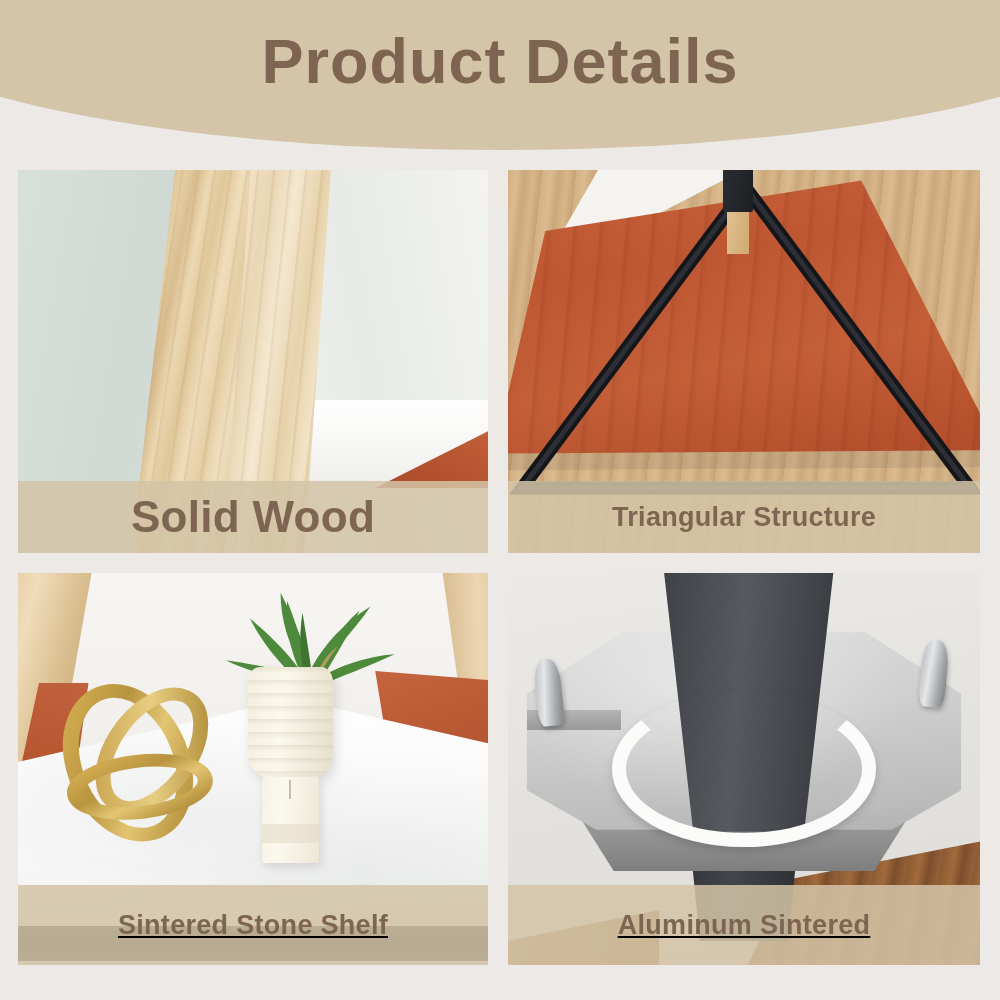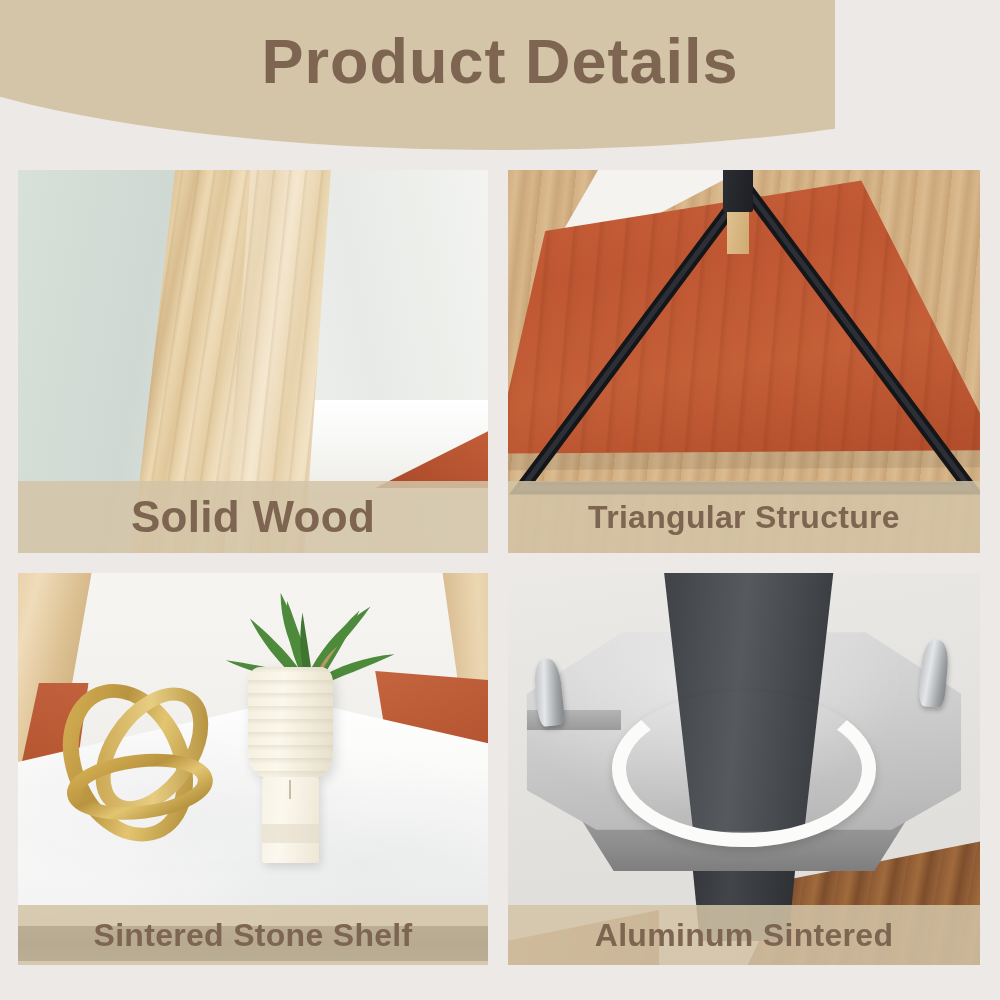--- a/index.html
+++ b/index.html
@@ -10,21 +10,21 @@
     overflow:hidden;
   }
   #page {
     position:relative;
     width:1000px; height:1000px;
     background:#ece9e6;
   }
 
   
   .banner-wrap {
-    position:absolute; left:0; top:0; width:835px; height:175px;
+    position:absolute; left:0; top:0; width:1000px; height:175px;
     overflow:hidden;
   }
   .banner-shape {
     position:absolute;
     left:-160px; top:-300px;
     width:1320px; height:450px;
     background:#d4c5a9;
     border-radius:0 0 50% 50% / 0 0 34% 34%;
   }
   .banner-title {
@@ -57,25 +57,25 @@
   .photo {
     position:absolute; inset:0;
     overflow:hidden;
   }
   .caption-band {
     position:absolute; left:0; right:0; bottom:0;
     height:72px;
     background:rgba(211,196,167,0.86);
     display:flex; align-items:center;
   }
-  .caption-band.tall { height:60px; }
+  .caption-band.tall { height:80px;text-decoration:underline; }
   .caption-text {
     width:100%;
     text-align:center;
-    font-size:32px;
+    font-size:27px;
     font-weight:bold;
     color:#7d6552;
     letter-spacing:0.3px;
     white-space:nowrap;
   }
   .caption-text.big { font-size:44px; }
 
   
   .p1 { background:linear-gradient(160deg,#dfe5e0 0%, #d3dcd6 35%, #e8ece8 70%, #f2f2ef 100%); }
   .p1 .wall-left {

